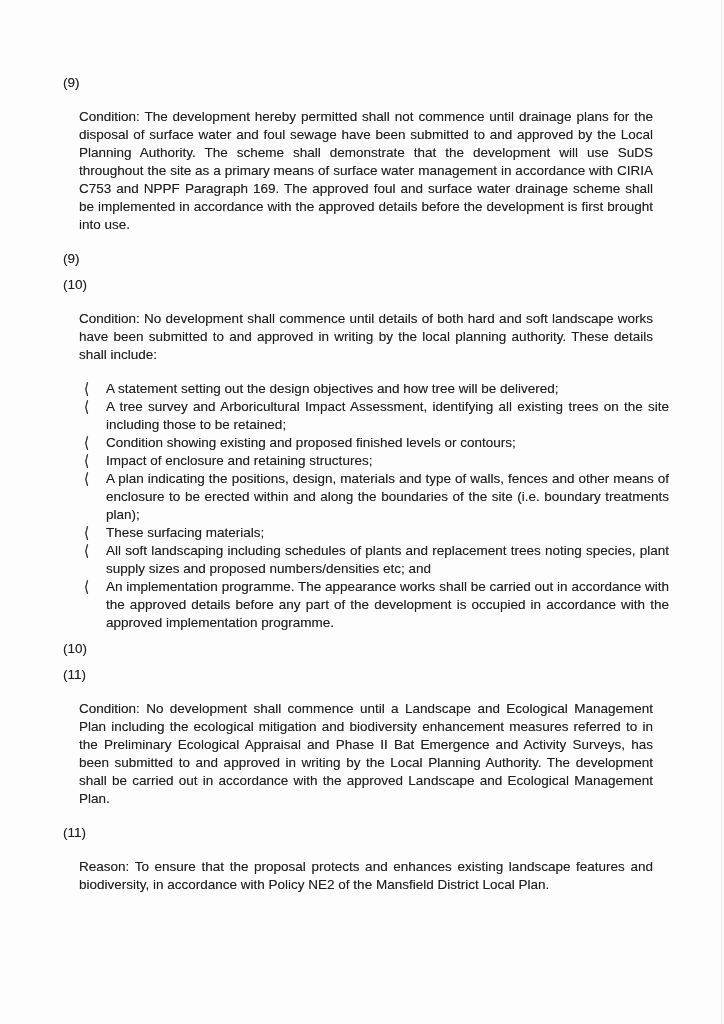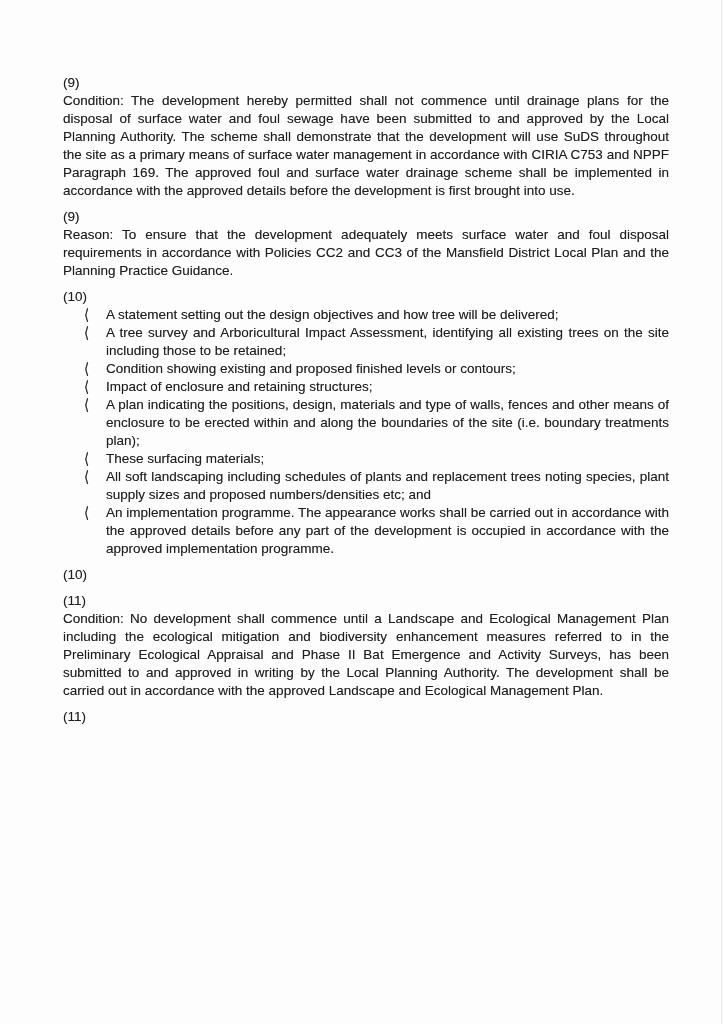--- a/index.html
+++ b/index.html
@@ -34,21 +34,21 @@
     color: #1e1e1e;
     text-shadow: 0 0 0.5px rgba(30,30,30,0.45);
   }
   .section {
     margin: 0 0 8px 0;
   }
   .clause-num {
     white-space: pre;
   }
   .clause-text {
-    margin: 0;
+    margin: 16px;
     text-align: justify;
   }
   ul.detail-list {
     list-style: none;
     margin: 0;
     padding: 0 0 0 21px;
   }
   ul.detail-list li {
     display: flex;
     align-items: flex-start;
@@ -72,25 +72,25 @@
 
   <div class="content">
 
     <div class="section">
       <div class="clause-num">(9)</div>
       <p class="clause-text">Condition: The development hereby permitted shall not commence until drainage plans for the disposal of surface water and foul sewage have been submitted to and approved by the Local Planning Authority. The scheme shall demonstrate that the development will use SuDS throughout the site as a primary means of surface water management in accordance with CIRIA C753 and NPPF Paragraph 169. The approved foul and surface water drainage scheme shall be implemented in accordance with the approved details before the development is first brought into use.</p>
     </div>
 
     <div class="section">
       <div class="clause-num">(9)</div>
-      <p class="clause-text">Reason: To ensure that the development adequately meets surface water and foul disposal requirements in accordance with Policies CC2 and CC3 of the Mansfield District Local Plan and the Planning Practice Guidance.</p>
     </div>
 
     <div class="section">
       <div class="clause-num">(10)</div>
+      <p class="clause-text">Condition: No development shall commence until details of both hard and soft landscape works have been submitted to and approved in writing by the local planning authority. These details shall include:</p>
       <ul class="detail-list">
         <li>
           <span class="bullet">⟨</span>
           <span class="li-text">A statement setting out the design objectives and how tree will be delivered;</span>
         </li>
         <li>
           <span class="bullet">⟨</span>
           <span class="li-text">A tree survey and Arboricultural Impact Assessment, identifying all existing trees on the site including those to be retained;</span>
         </li>
         <li>
@@ -124,16 +124,17 @@
       <div class="clause-num">(10)</div>
     </div>
 
     <div class="section">
       <div class="clause-num">(11)</div>
       <p class="clause-text">Condition: No development shall commence until a Landscape and Ecological Management Plan including the ecological mitigation and biodiversity enhancement measures referred to in the Preliminary Ecological Appraisal and Phase II Bat Emergence and Activity Surveys, has been submitted to and approved in writing by the Local Planning Authority. The development shall be carried out in accordance with the approved Landscape and Ecological Management Plan.</p>
     </div>
 
     <div class="section">
       <div class="clause-num">(11)</div>
+      <p class="clause-text">Reason: To ensure that the proposal protects and enhances existing landscape features and biodiversity, in accordance with Policy NE2 of the Mansfield District Local Plan.</p>
     </div>
 
   </div>
 </div>
 
 </body></html>

